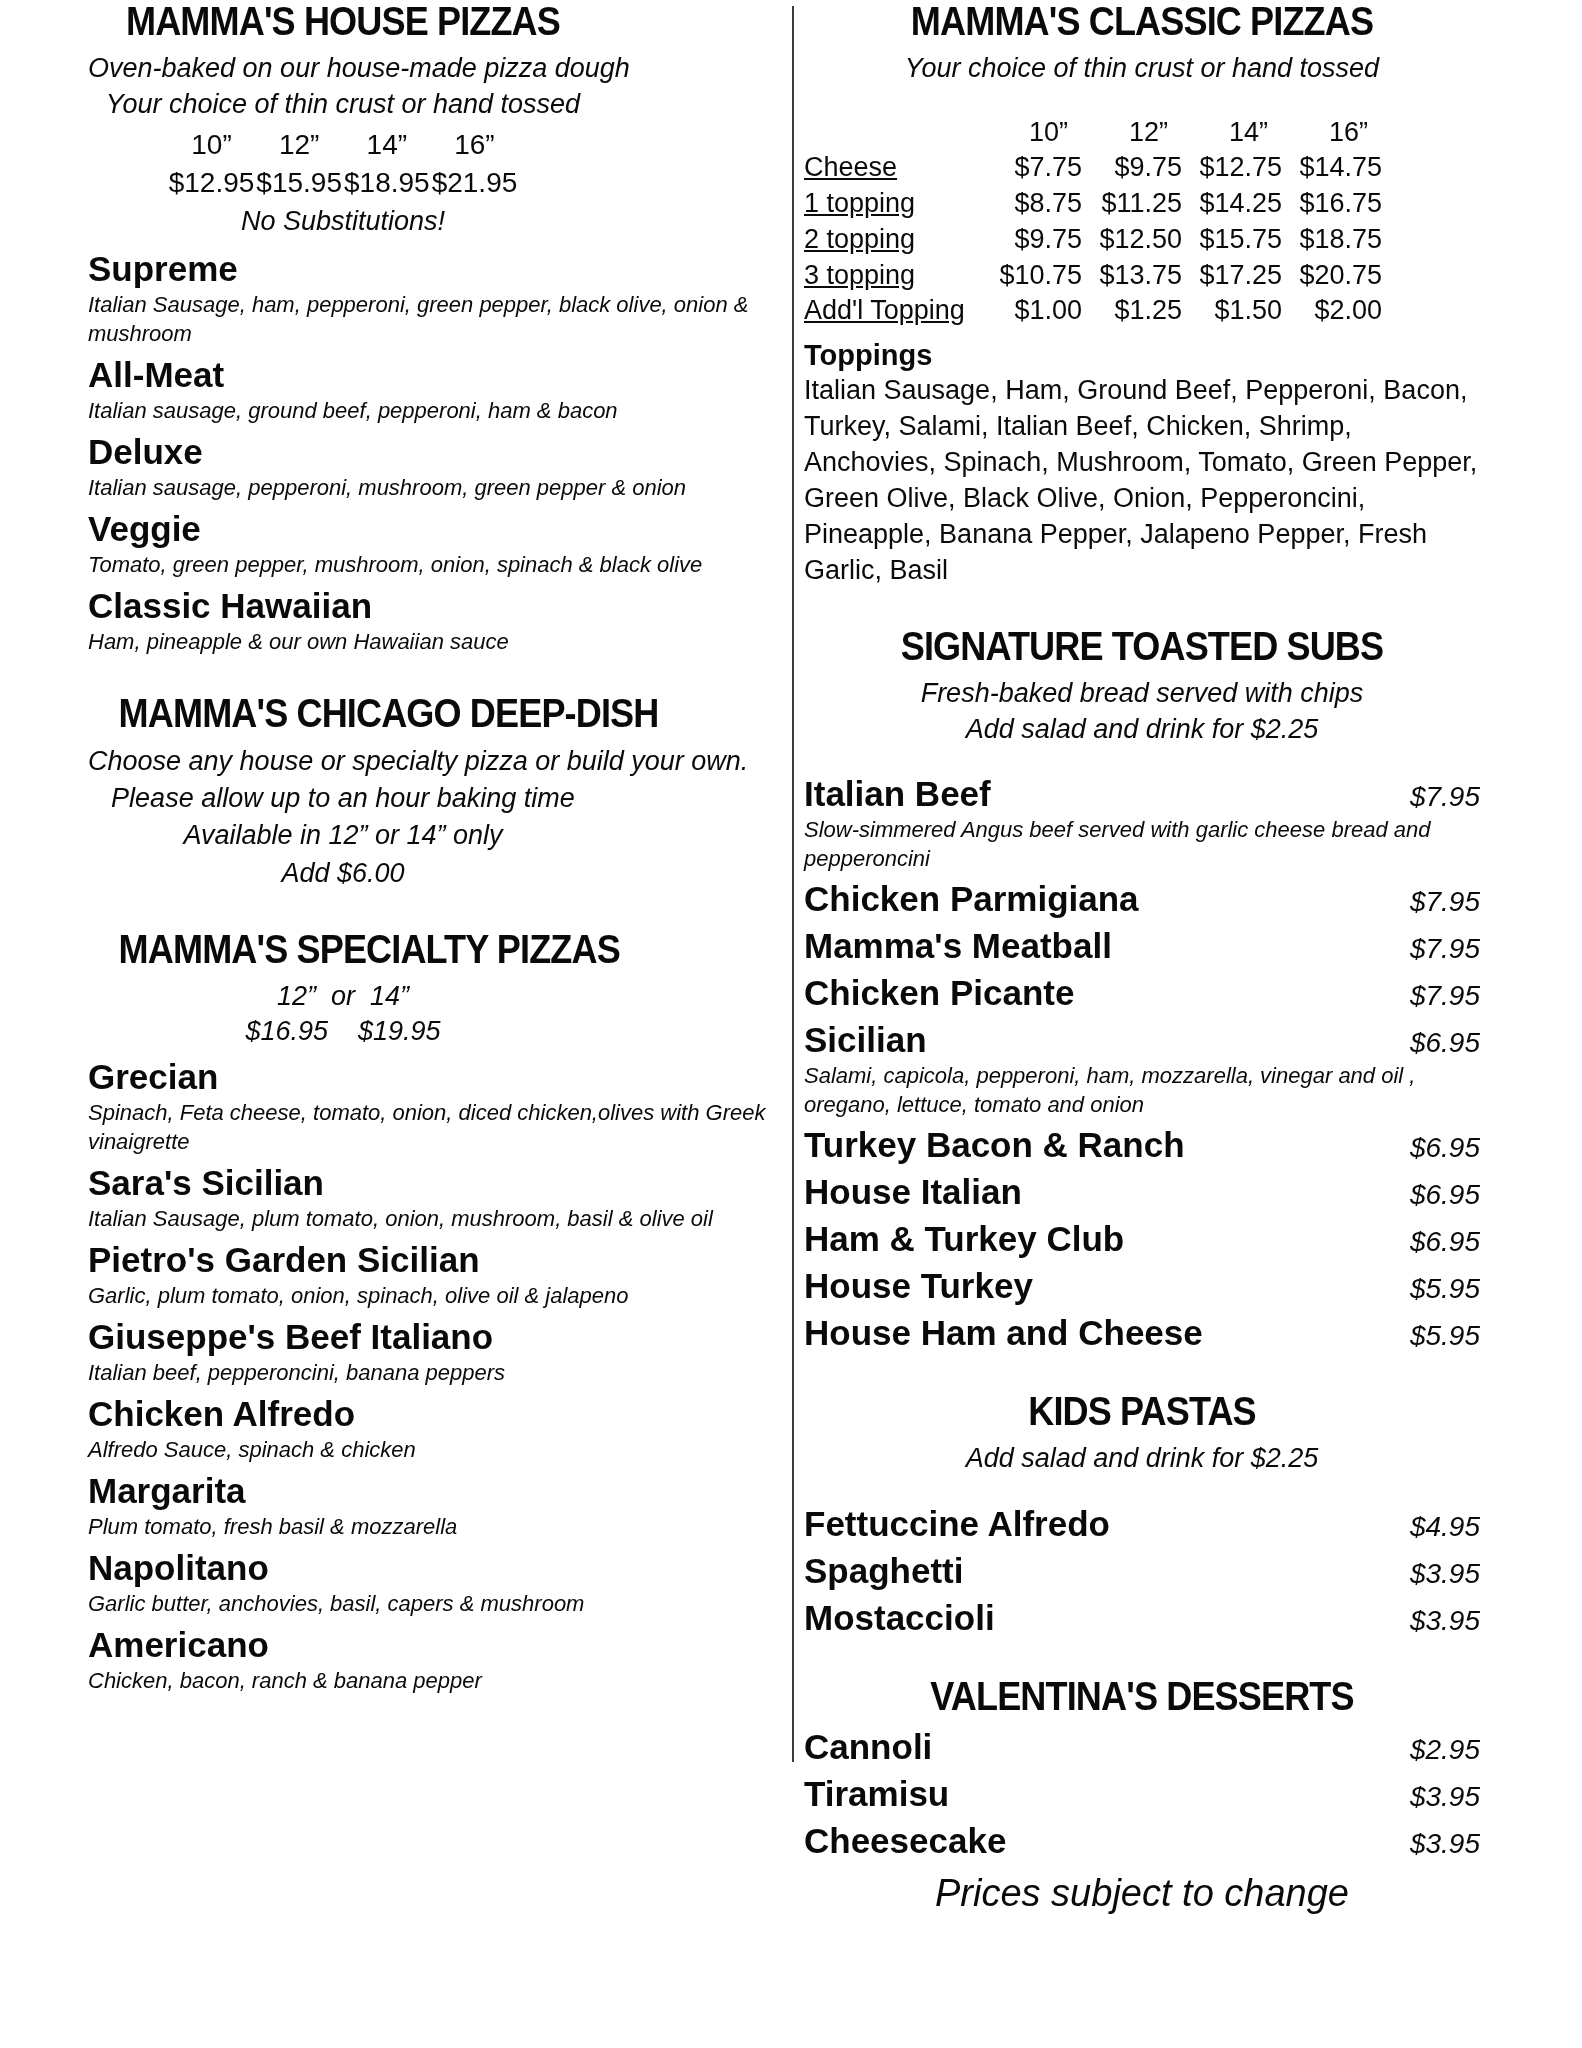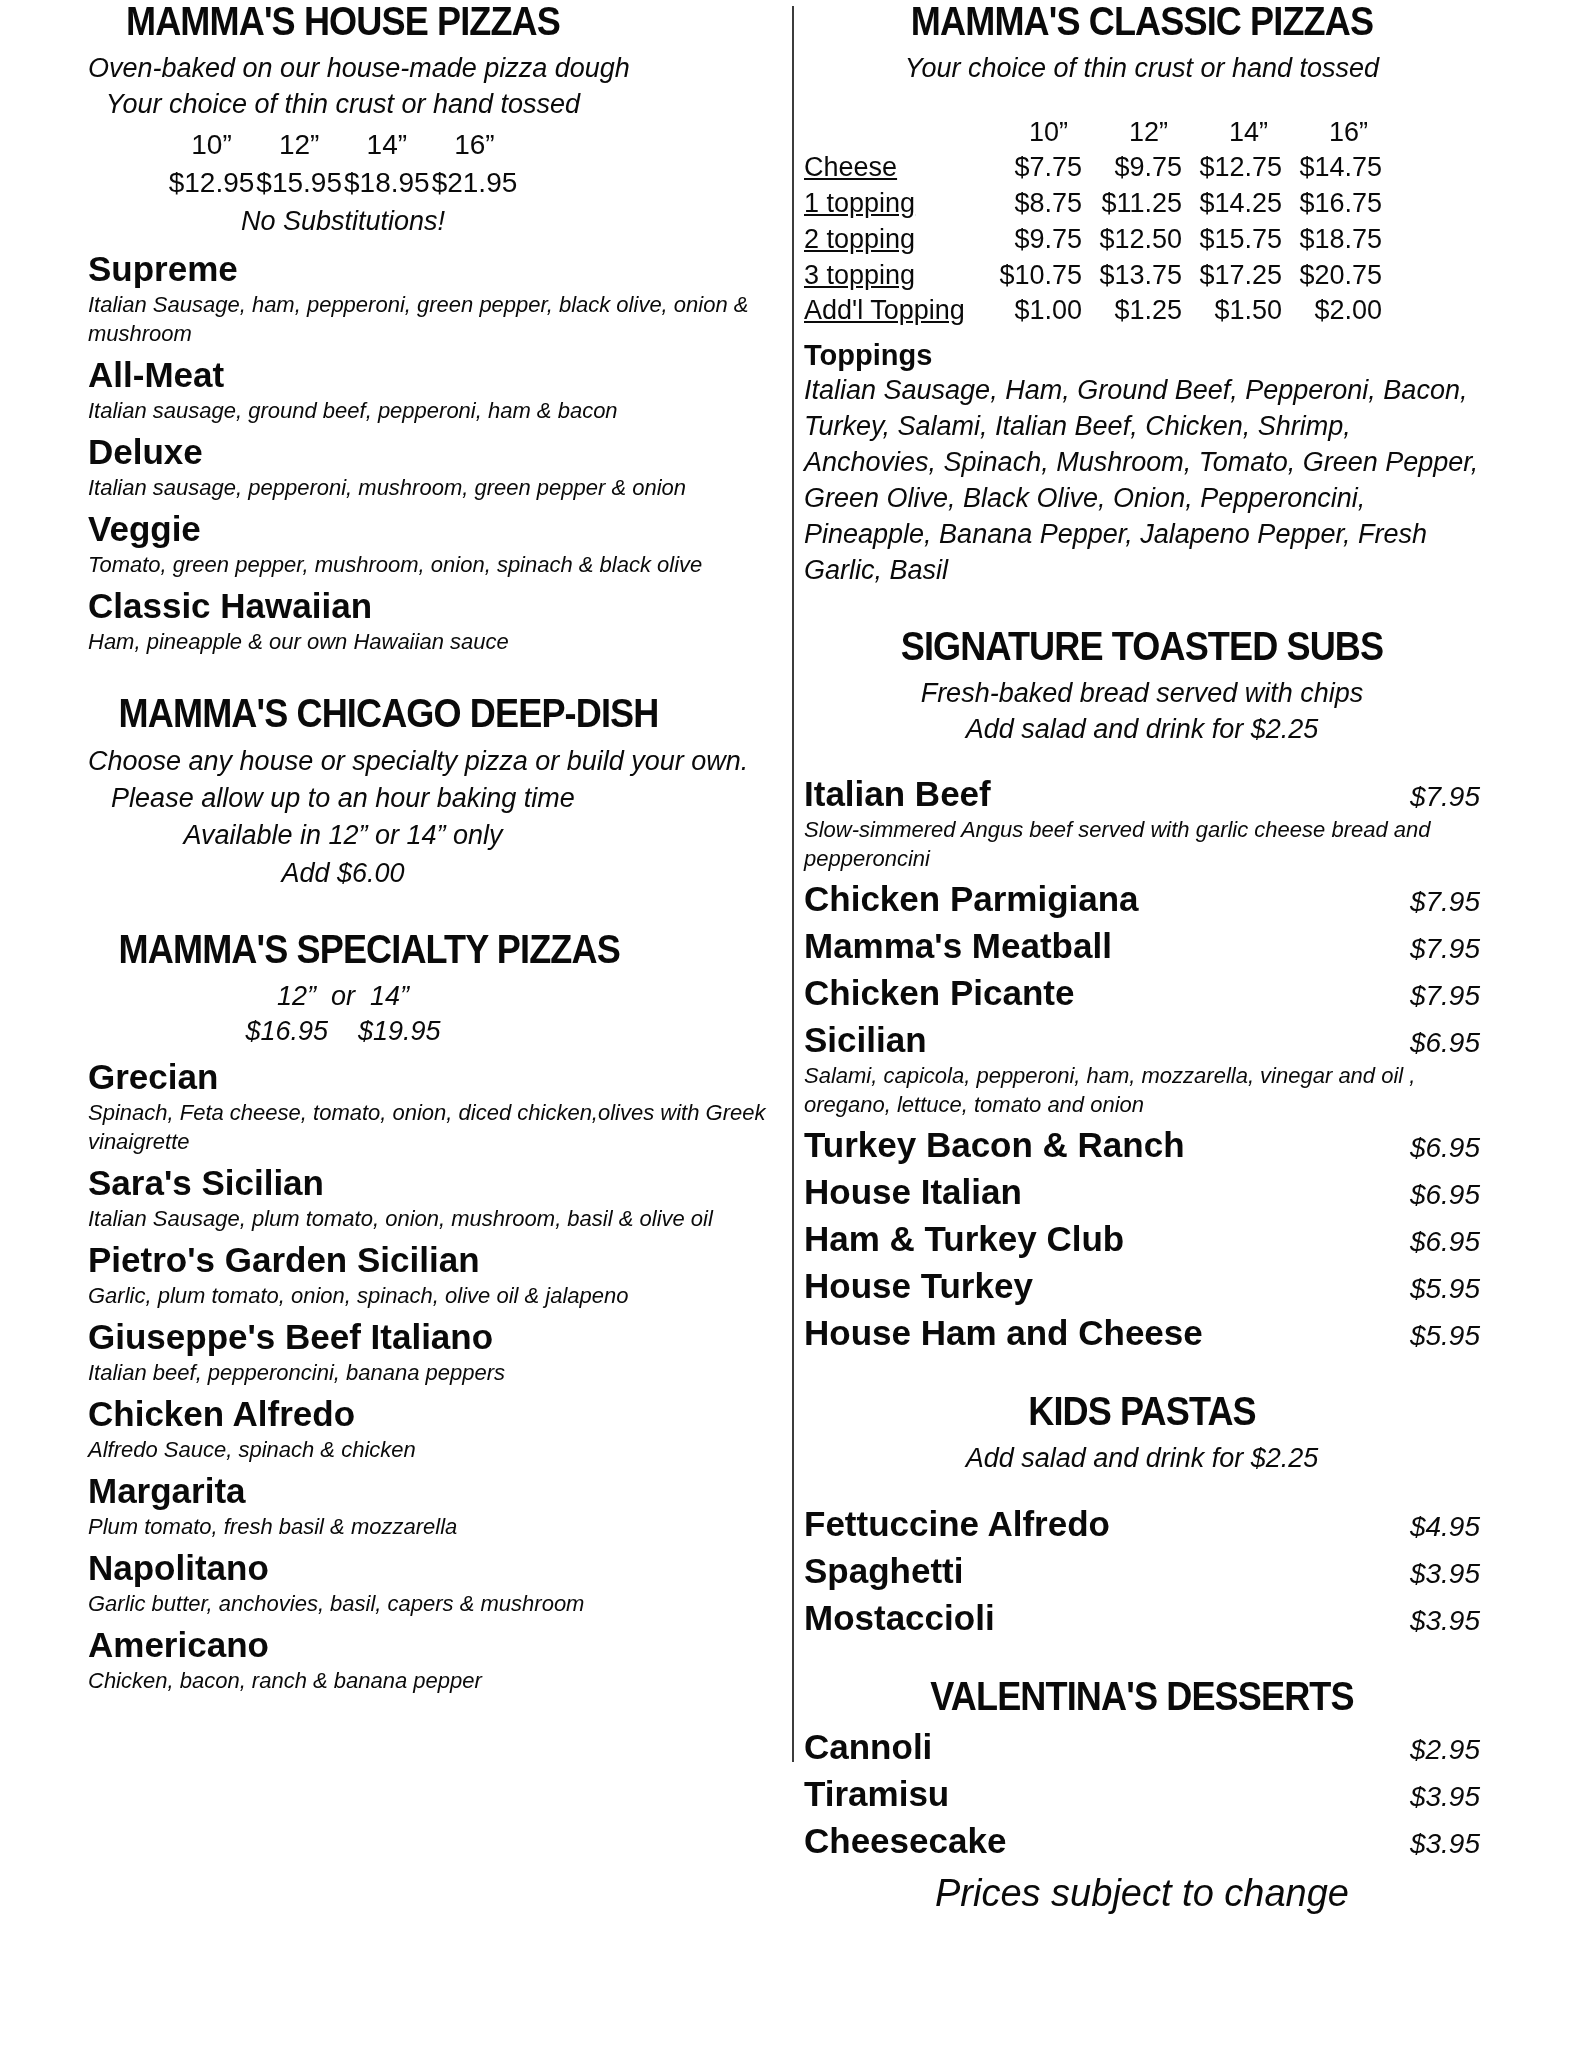--- a/index.html
+++ b/index.html
@@ -41,21 +41,21 @@
   .item-name { font-size: 35px; font-weight: 700; line-height: 1.2; }
   .item-desc { font-size: 22px; font-style: italic; line-height: 1.32; }
 
   .price-table { border-collapse: collapse; margin: 28px 0 0 0; }
   .price-table td { font-size: 27px; line-height: 1.25; padding: 1px 0; }
   .price-table td.lbl { width: 178px; text-align: left; text-decoration: underline; }
   .price-table td.p   { width: 100px; text-align: right; }
   .price-table tr.hdr td { text-align: right; padding-right: 14px; }
 
   .toppings-label { font-size: 29px; font-weight: 700; line-height: 1.25; margin-top: 8px; }
-  .toppings-list  { font-size: 27px; font-style: italic; line-height: 1.33; }
+  .toppings-list  { font-size: 27px; line-height: 1.33; }
 
   .sub-row { display: flex; justify-content: space-between; align-items: baseline; margin-top: 5px; }
   .sub-row .price { font-size: 28px; font-style: italic; flex: none; padding-left: 20px; }
   .gap-top { margin-top: 26px; }
 
   .footer-note { font-style: italic; font-size: 38px; text-align: center; margin-top: 10px; }
 </style>
 </head>
 <body>
 

